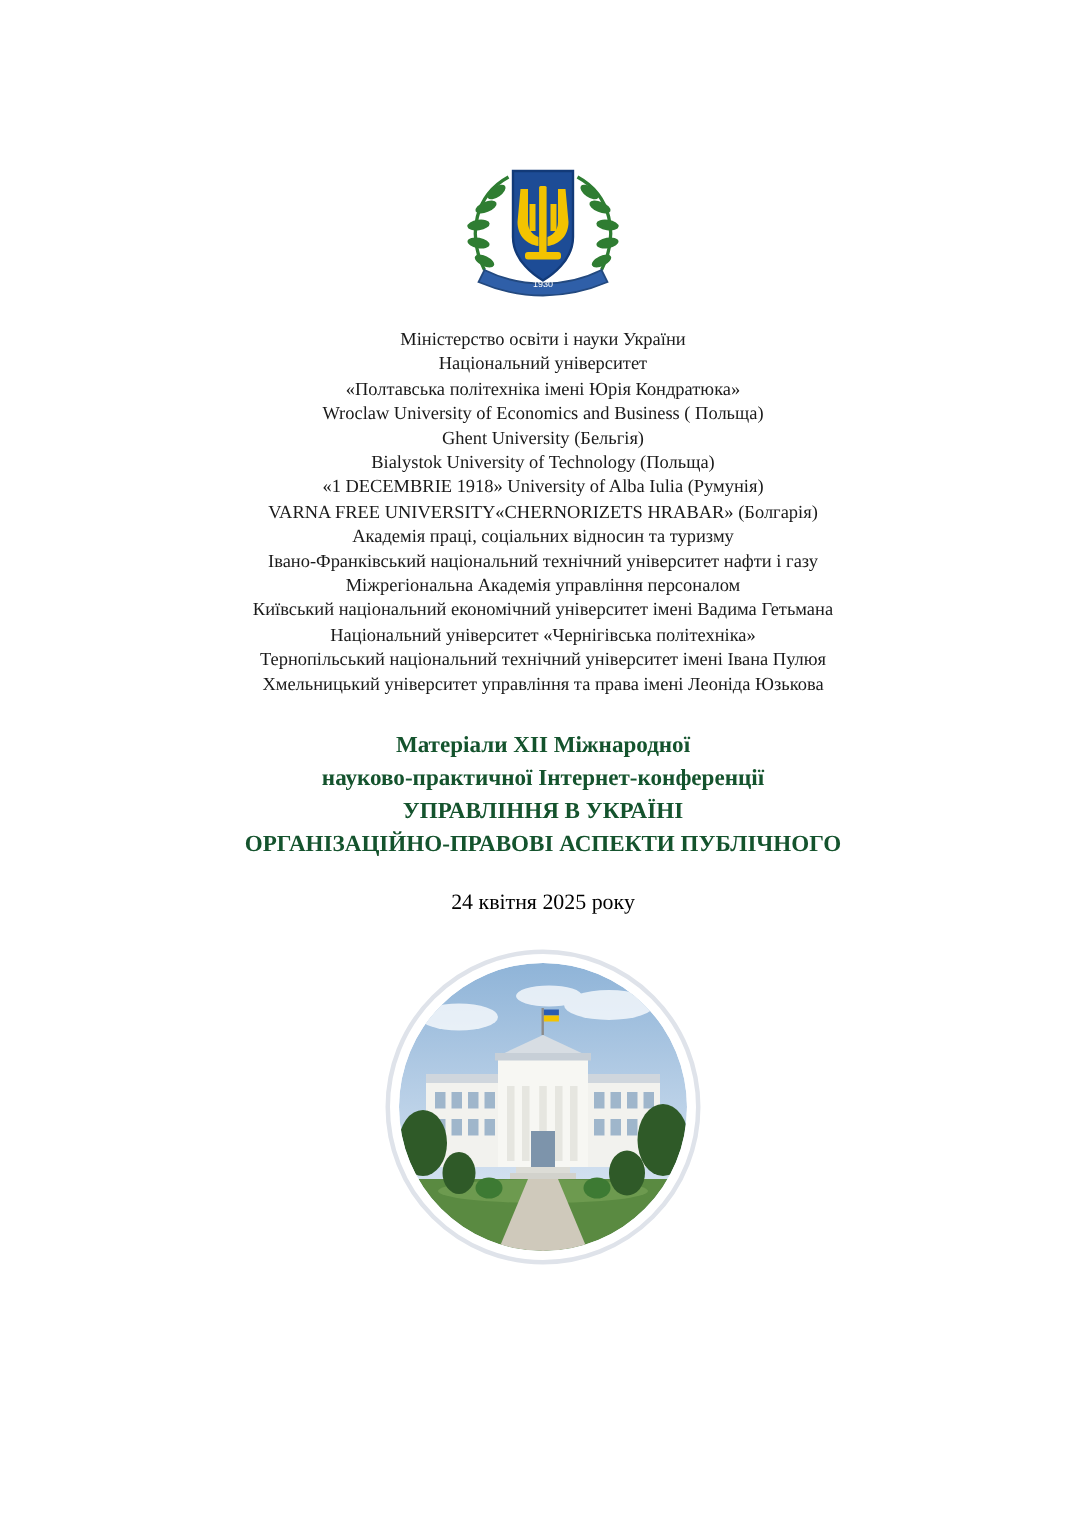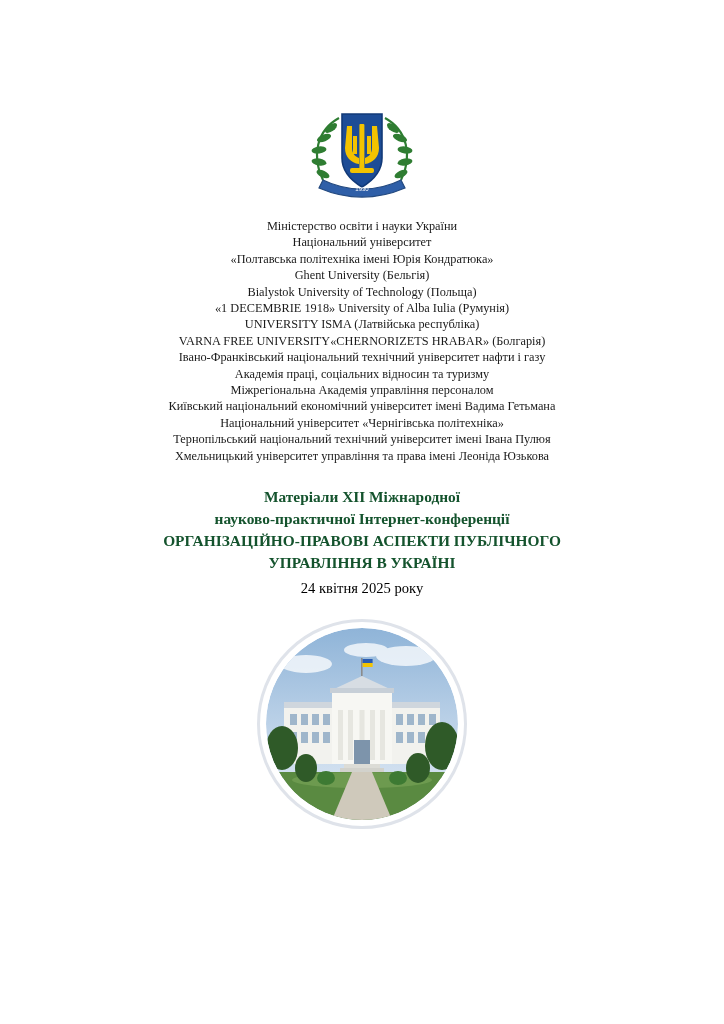--- a/index.html
+++ b/index.html
@@ -52,21 +52,21 @@
     text-align: center;
     font-weight: bold;
     font-size: 15.4px;
     line-height: 22px;
     color: #14532d;
   }
   .title-block .t-line { white-space: nowrap; }
 
   
   .conf-date {
-    margin-top: 6px;
+    margin-top: 20px;
     font-size: 14.6px;
     text-align: center;
   }
 
   
   .photo-wrap {
     margin-top: 22px;
     width: 210px;
     height: 210px;
     position: relative;
@@ -139,39 +139,39 @@
       <g fill="#ffffff" font-family="Liberation Sans, sans-serif" font-size="6" text-anchor="middle">
         <text x="75" y="95">1930</text>
       </g>
     </svg>
   </div>
 
   <div class="orgs">
     <div>Міністерство освіти і науки України</div>
     <div>Національний університет</div>
     <div>«Полтавська політехніка імені Юрія Кондратюка»</div>
+    <div>Wroclaw University of Economics and Business ( Польща)</div>
     <div>Ghent University (Бельгія)</div>
     <div>Bialystok University of Technology (Польща)</div>
     <div>«1 DECEMBRIE 1918» University of Alba Iulia (Румунія)</div>
-    <div>UNIVERSITY ISMA (Латвійська республіка)</div>
     <div>VARNA FREE UNIVERSITY«CHERNORIZETS HRABAR» (Болгарія)</div>
+    <div>Академія праці, соціальних відносин та туризму</div>
     <div>Івано-Франківський національний технічний університет нафти і газу</div>
-    <div>Академія праці, соціальних відносин та туризму</div>
     <div>Міжрегіональна Академія управління персоналом</div>
     <div>Київський національний економічний університет імені Вадима Гетьмана</div>
     <div>Національний університет «Чернігівська політехніка»</div>
     <div>Тернопільський національний технічний університет імені Івана Пулюя</div>
     <div>Хмельницький університет управління та права імені Леоніда Юзькова</div>
   </div>
 
   <div class="title-block">
     <div class="t-line">Матеріали XII Міжнародної</div>
     <div class="t-line">науково-практичної Інтернет-конференції</div>
+    <div class="t-line">УПРАВЛІННЯ В УКРАЇНІ</div>
     <div class="t-line">ОРГАНІЗАЦІЙНО-ПРАВОВІ АСПЕКТИ ПУБЛІЧНОГО</div>
-    <div class="t-line">УПРАВЛІННЯ В УКРАЇНІ</div>
   </div>
 
   <div class="conf-date">24 квітня 2025 року</div>
 
   <div class="photo-wrap">
     <div class="photo-ring"></div>
     <div class="photo-inner">
       <svg width="192" height="192" viewBox="0 0 192 192" xmlns="http://www.w3.org/2000/svg">
         <defs>
           <linearGradient id="sky" x1="0" y1="0" x2="0" y2="1">

